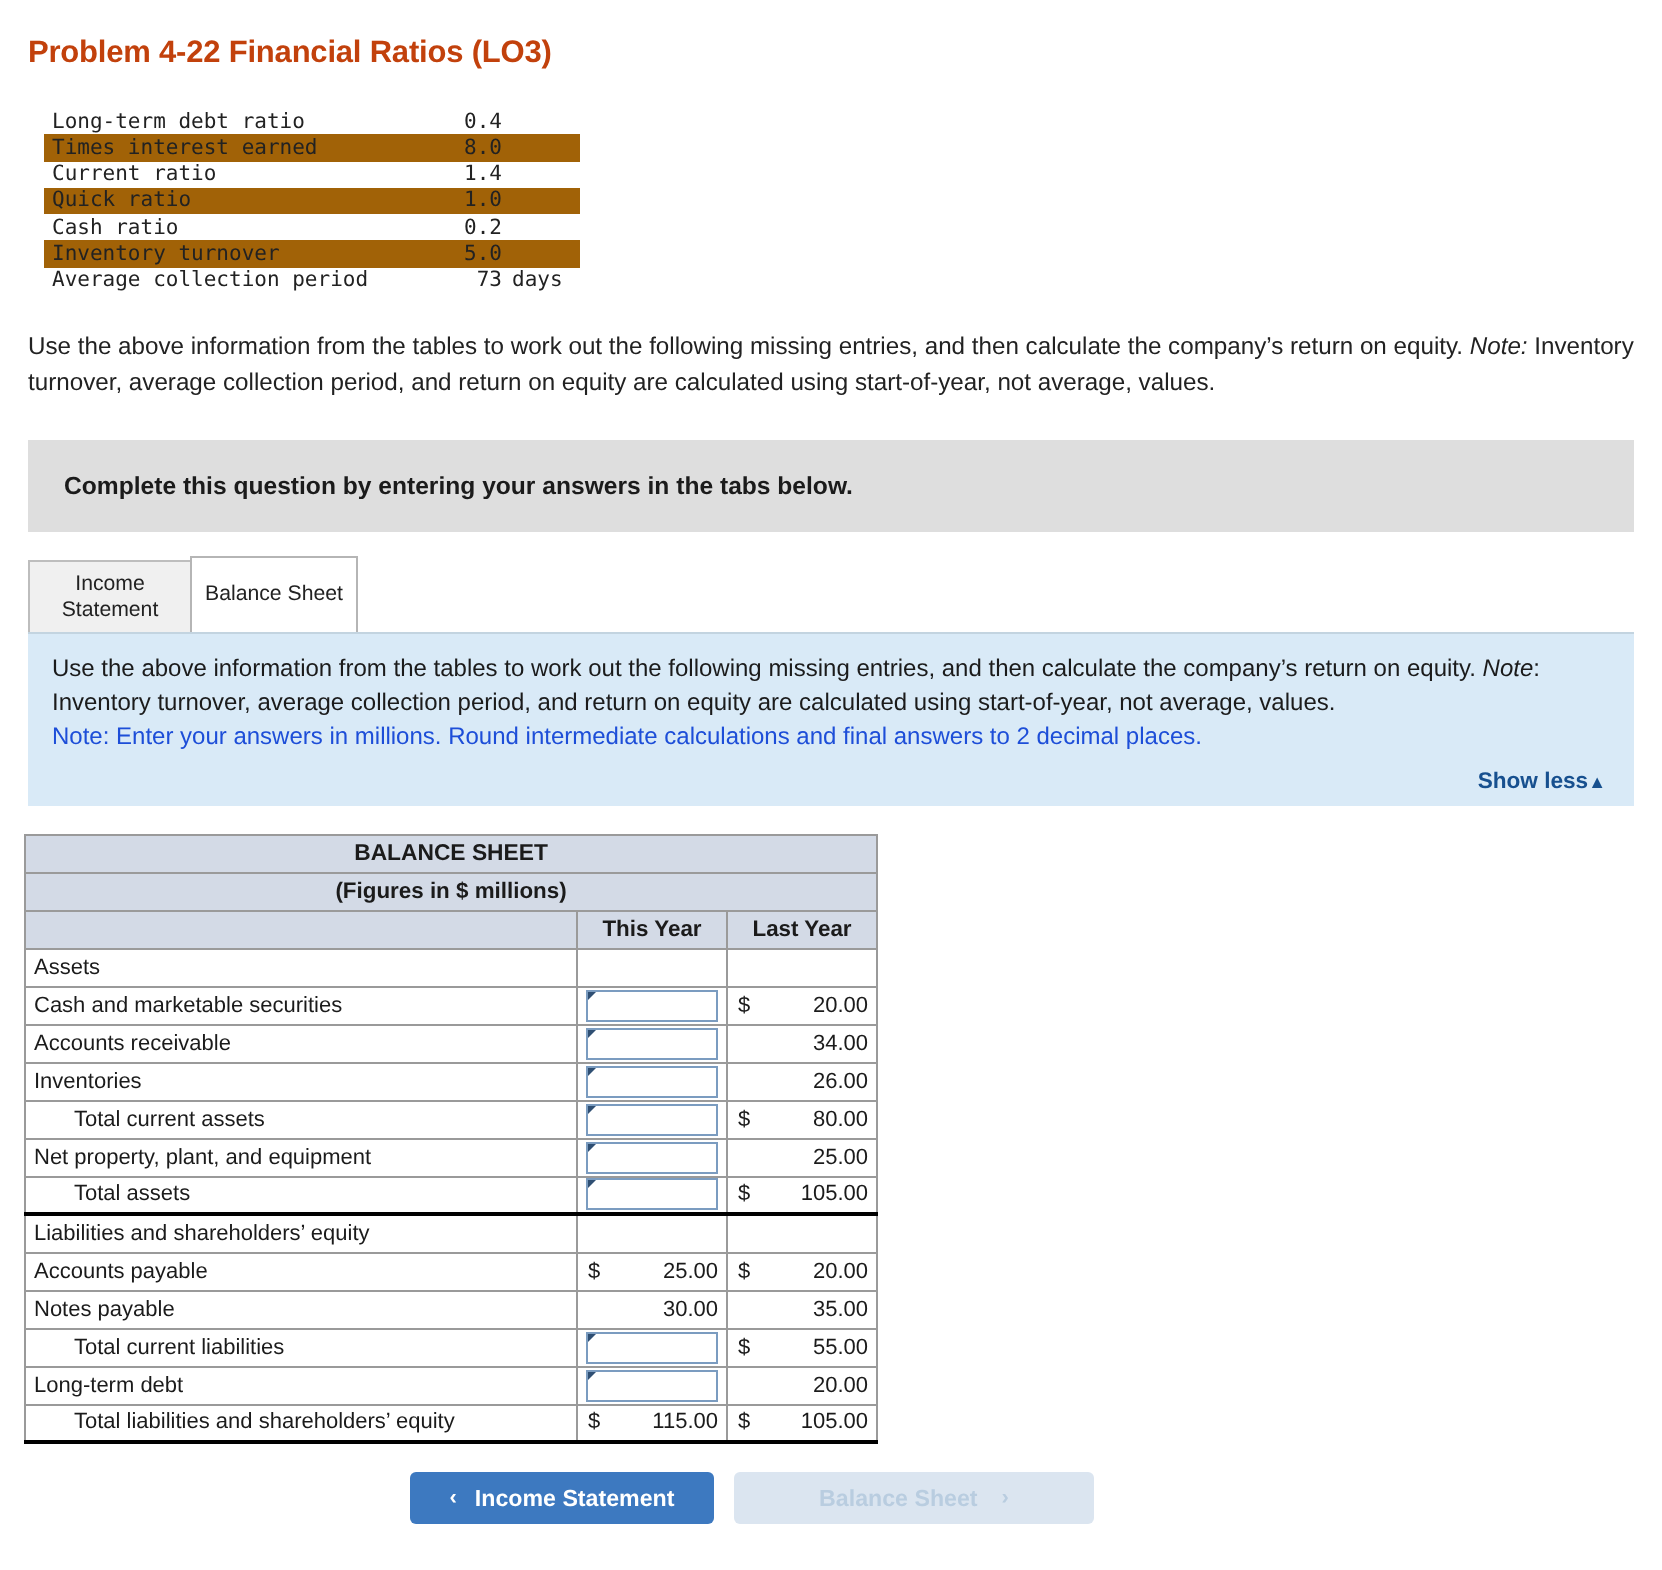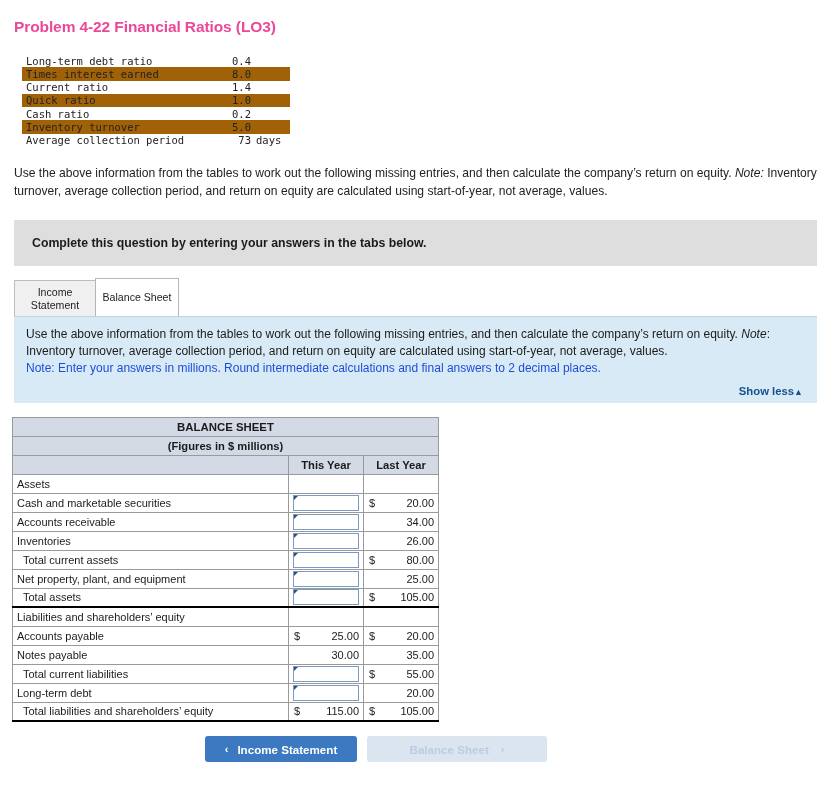--- a/index.html
+++ b/index.html
@@ -13,21 +13,21 @@
     font-family: "Liberation Sans", sans-serif;
     color: #1a1a1a;
     position: relative;
     overflow: hidden;
   }
 
   
   .page-title {
     font-size: 15.5px;
     font-weight: bold;
-    color: #ec4899;
+    color: #c2410c;
     padding: 18px 0 0 14px;
     letter-spacing: -0.1px;
   }
 
   
   .ratio-list {
     margin: 18px 0 0 22px;
     width: 268px;
     font-family: "DejaVu Sans Mono", "Liberation Mono", monospace;
     font-size: 10.5px;
@@ -176,21 +176,21 @@
     font-weight: bold;
     font-size: 11.2px;
   }
   td.col-head-blank { background: #d3dae6; }
 
   .c-label { width: 276px; }
   .c-year  { width: 75px; }
 
   td.lbl        { text-align: left; }
   td.lbl.ind1   { padding-left: 4px; }
-  td.lbl.ind2   { padding-left: 10px; margin-left: 14px; }
+  td.lbl.ind2   { padding-left: 24px; margin-left: 14px; }
 
   
   td.money {
     text-align: right;
     padding: 0 5px 0 4px;
     position: relative;
   }
   td.money .cur {
     position: absolute;
     left: 5px;

